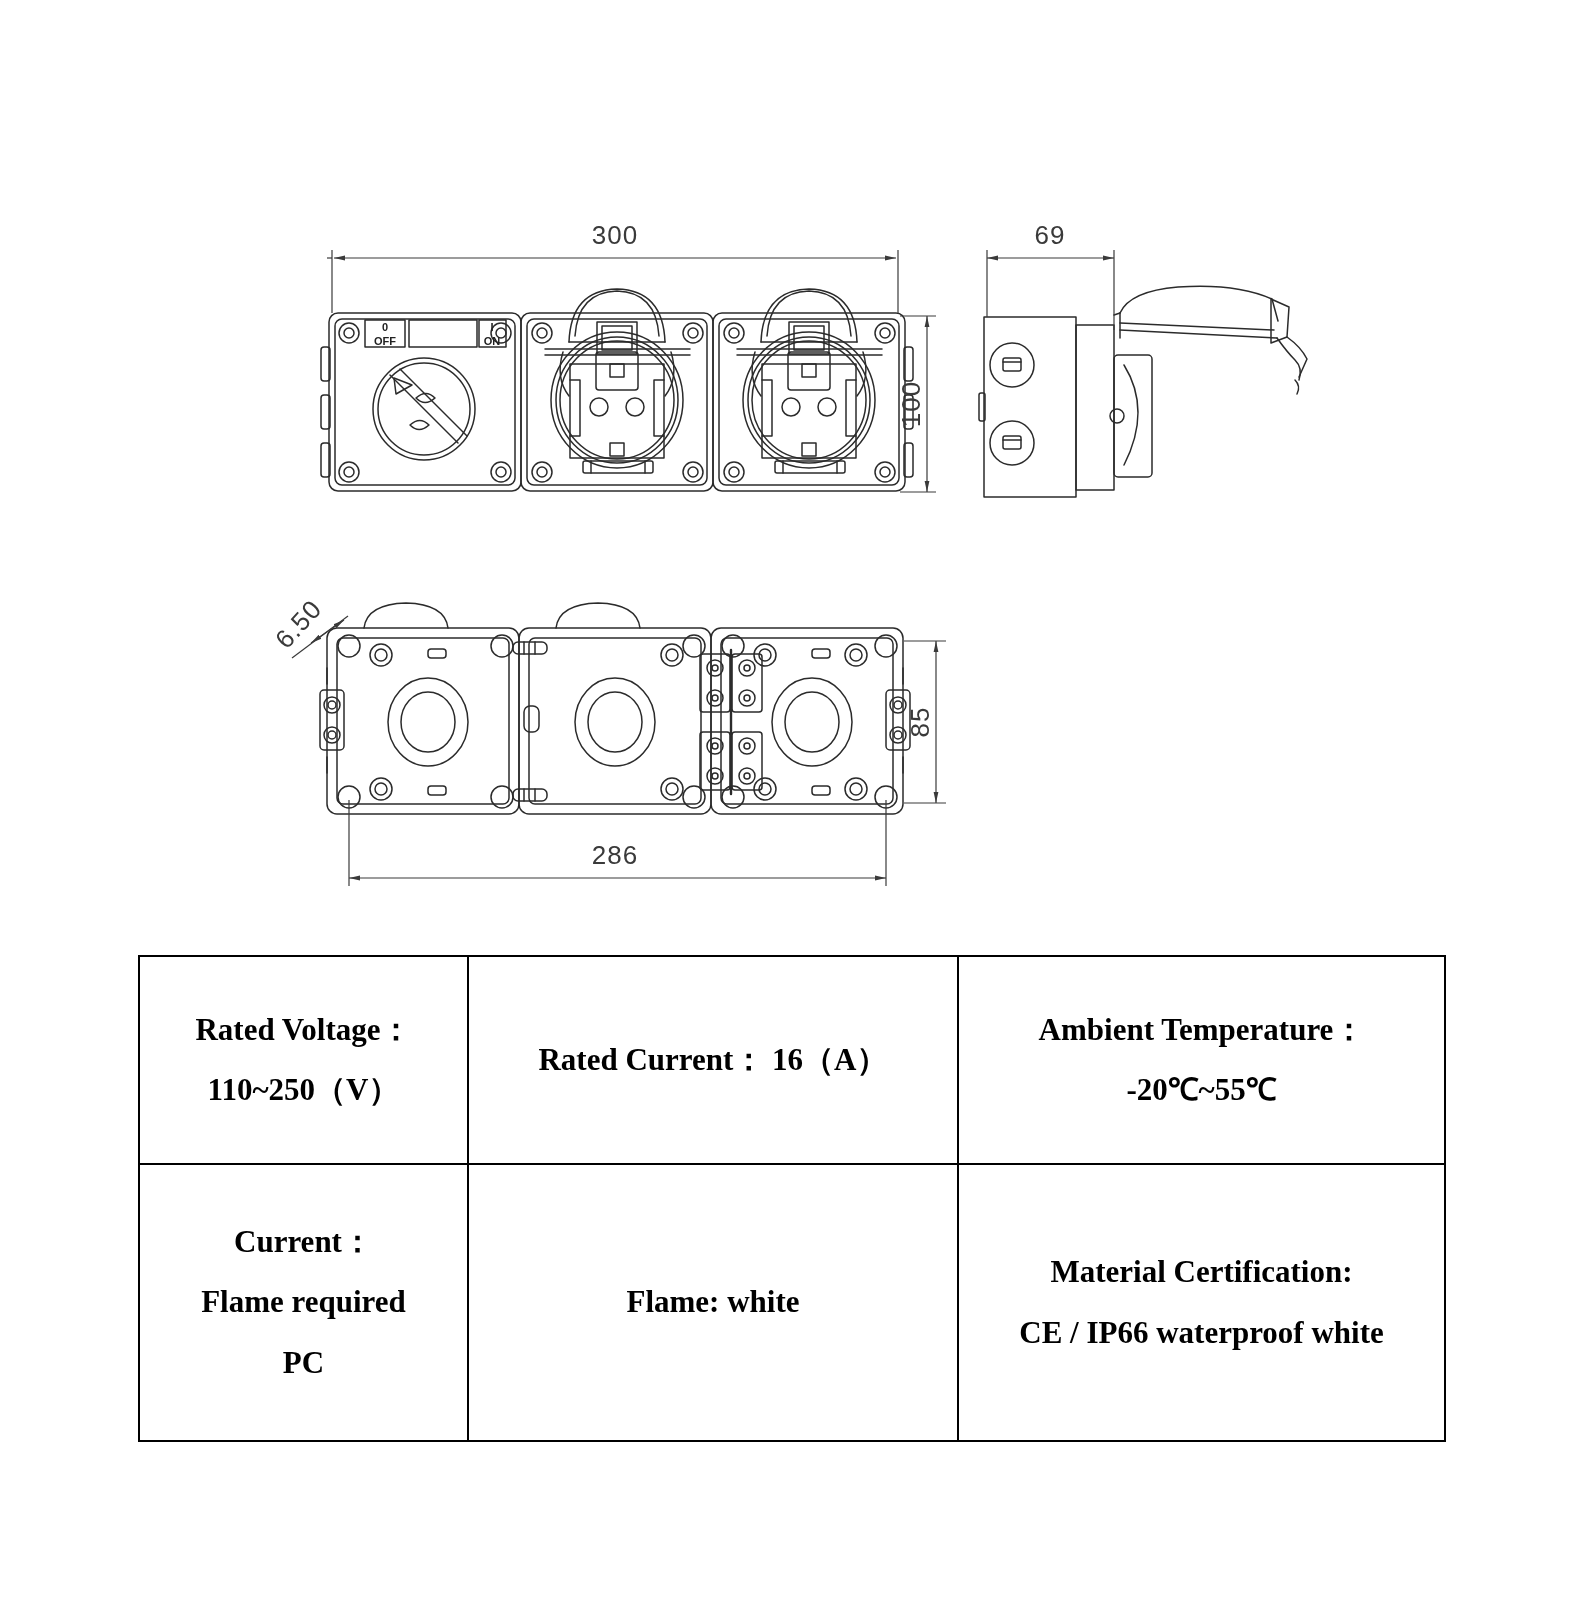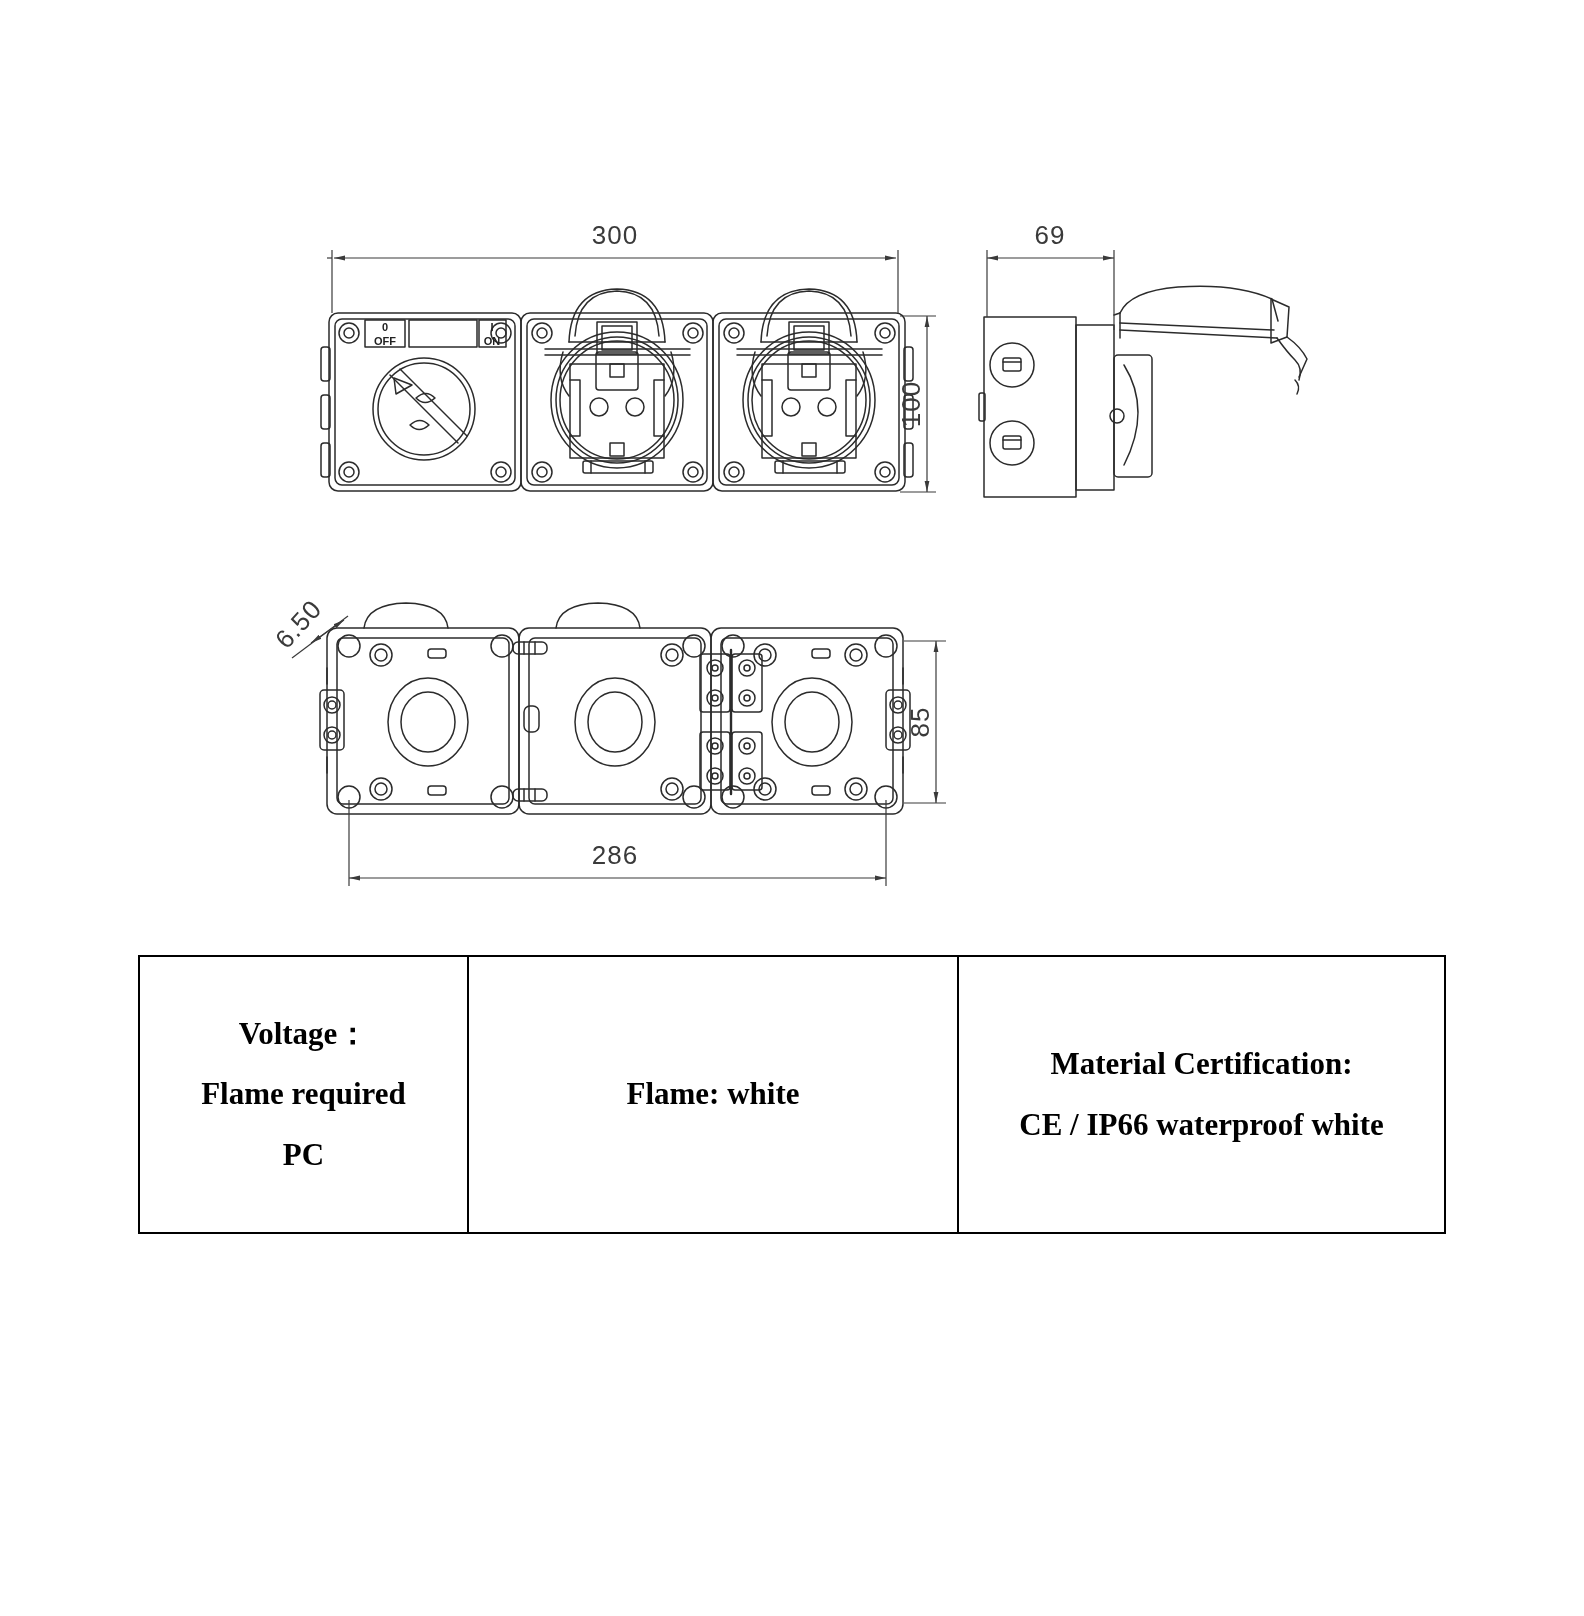--- a/index.html
+++ b/index.html
@@ -364,23 +364,36 @@
   </svg>
   </div>
 
   <table id="spec-table">
     <colgroup>
         <col class="c1">
         <col class="c2">
         <col class="c3">
       </colgroup>
     <tbody>
+      <tr class="r2">
+        <td>
+          <span class="l2">Rated Voltage：</span>
+          <span class="l2">110~250（V）</span>
+        </td>
+        <td>
+          <span class="l2">Rated Current： 16（A）</span>
+        </td>
+        <td>
+          <span class="l2">Ambient Temperature：</span>
+          <span class="l2">-20℃~55℃</span>
+        </td>
+      </tr>
       <tr class="r3">
         <td>
-          <span class="l2">Voltage：</span>
+          <span class="l2">Current：</span>
           <span class="l2">Flame required</span>
           <span class="l2">PC</span>
         </td>
         <td>
           <span class="l2">Flame: white</span>
         </td>
         <td>
           <span class="l2">Material Certification:</span>
           <span class="l2">CE / IP66 waterproof white</span>
         </td>

